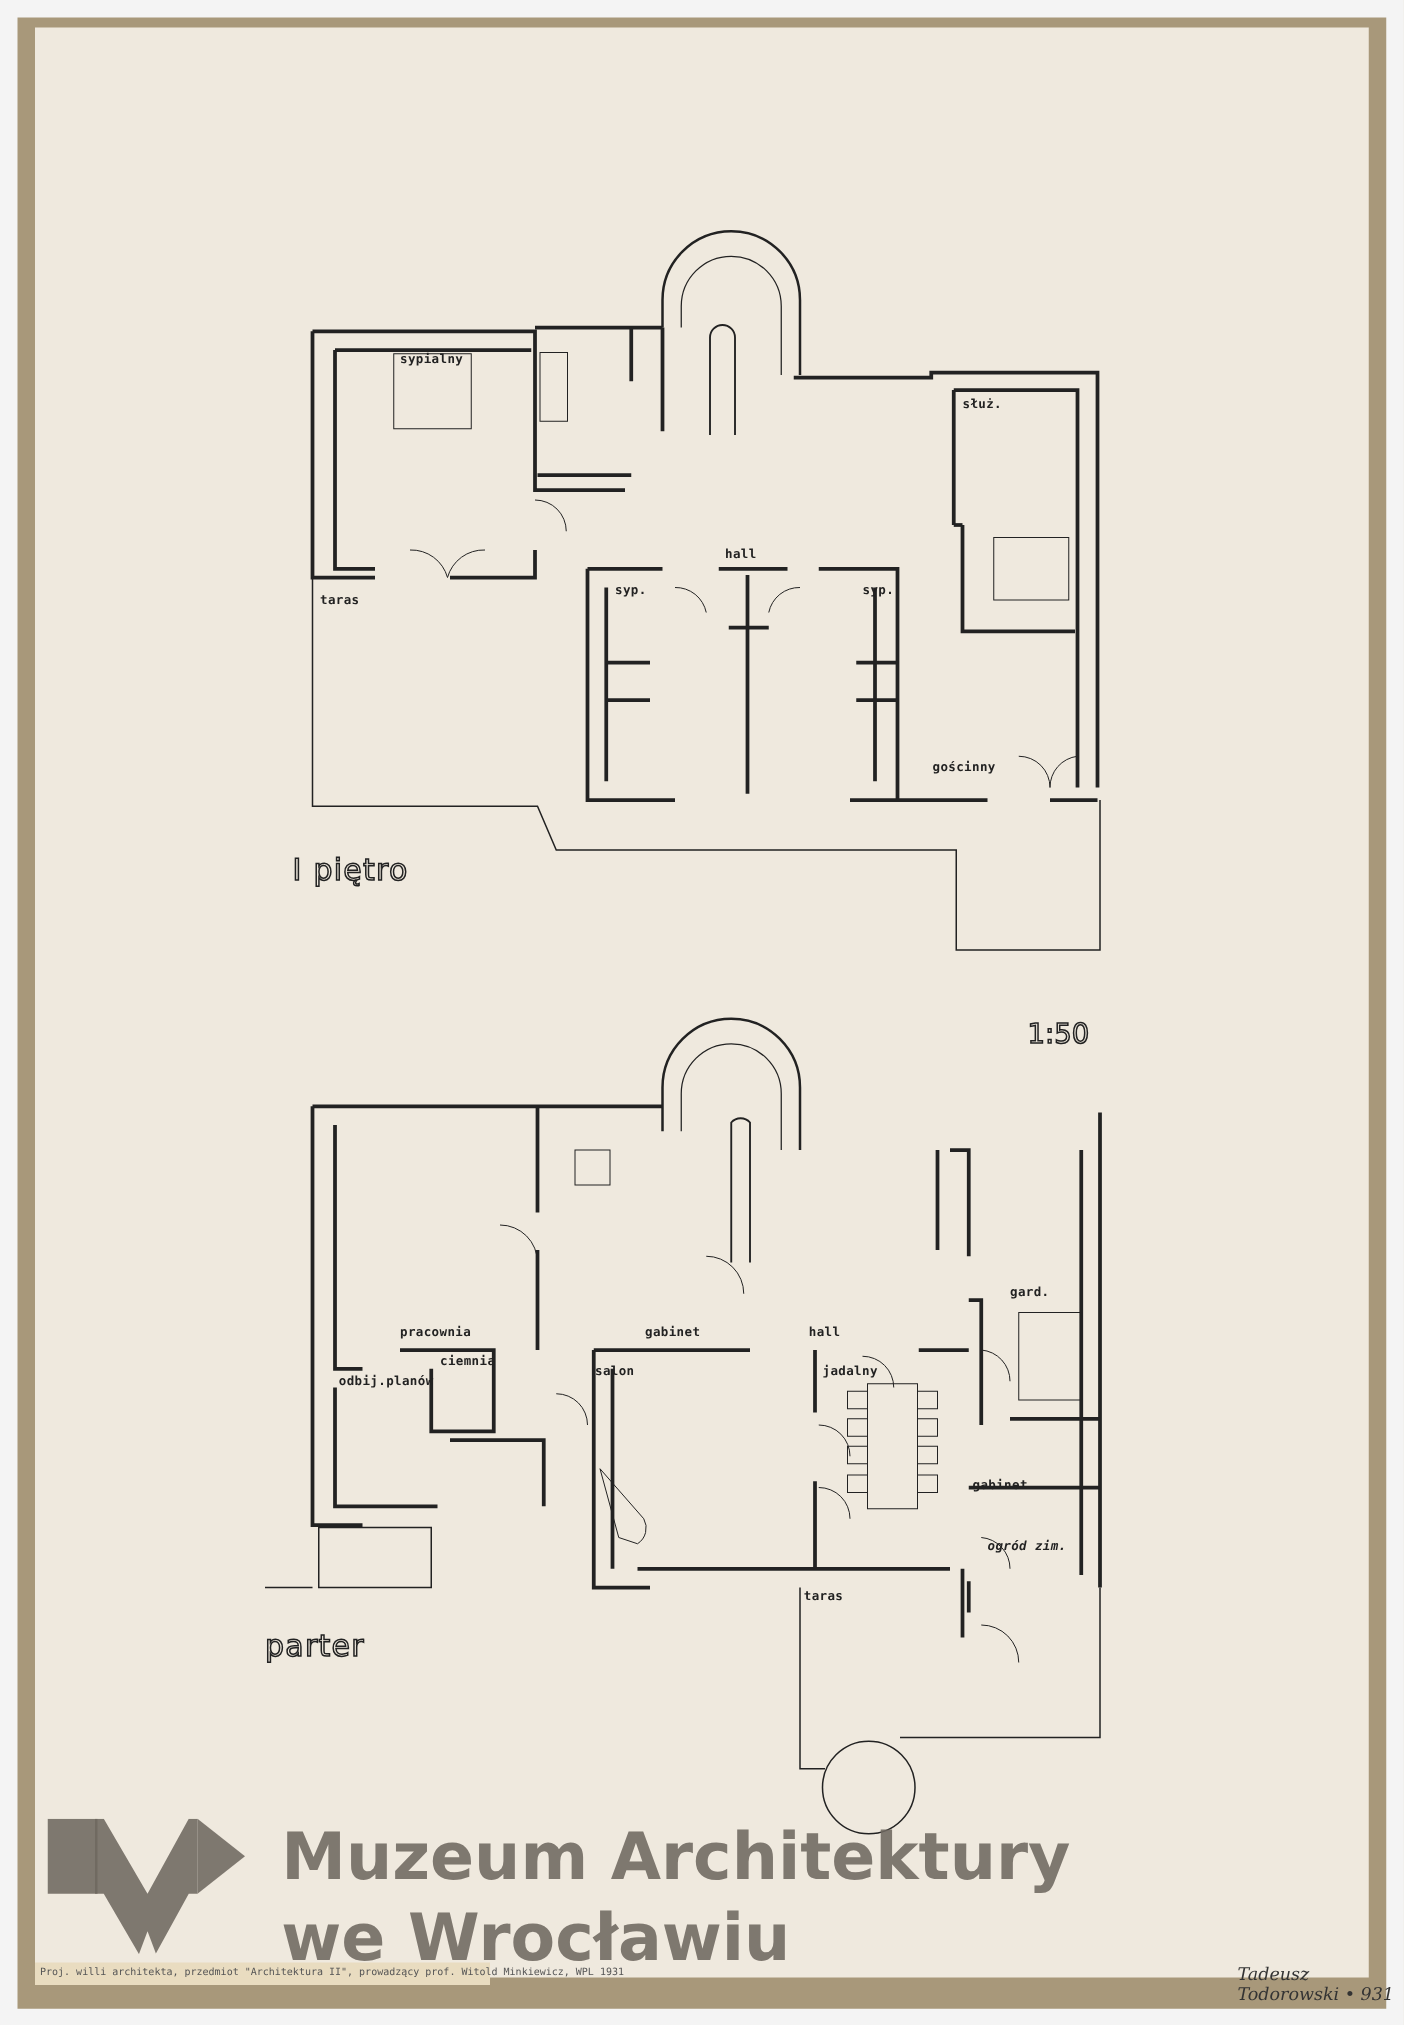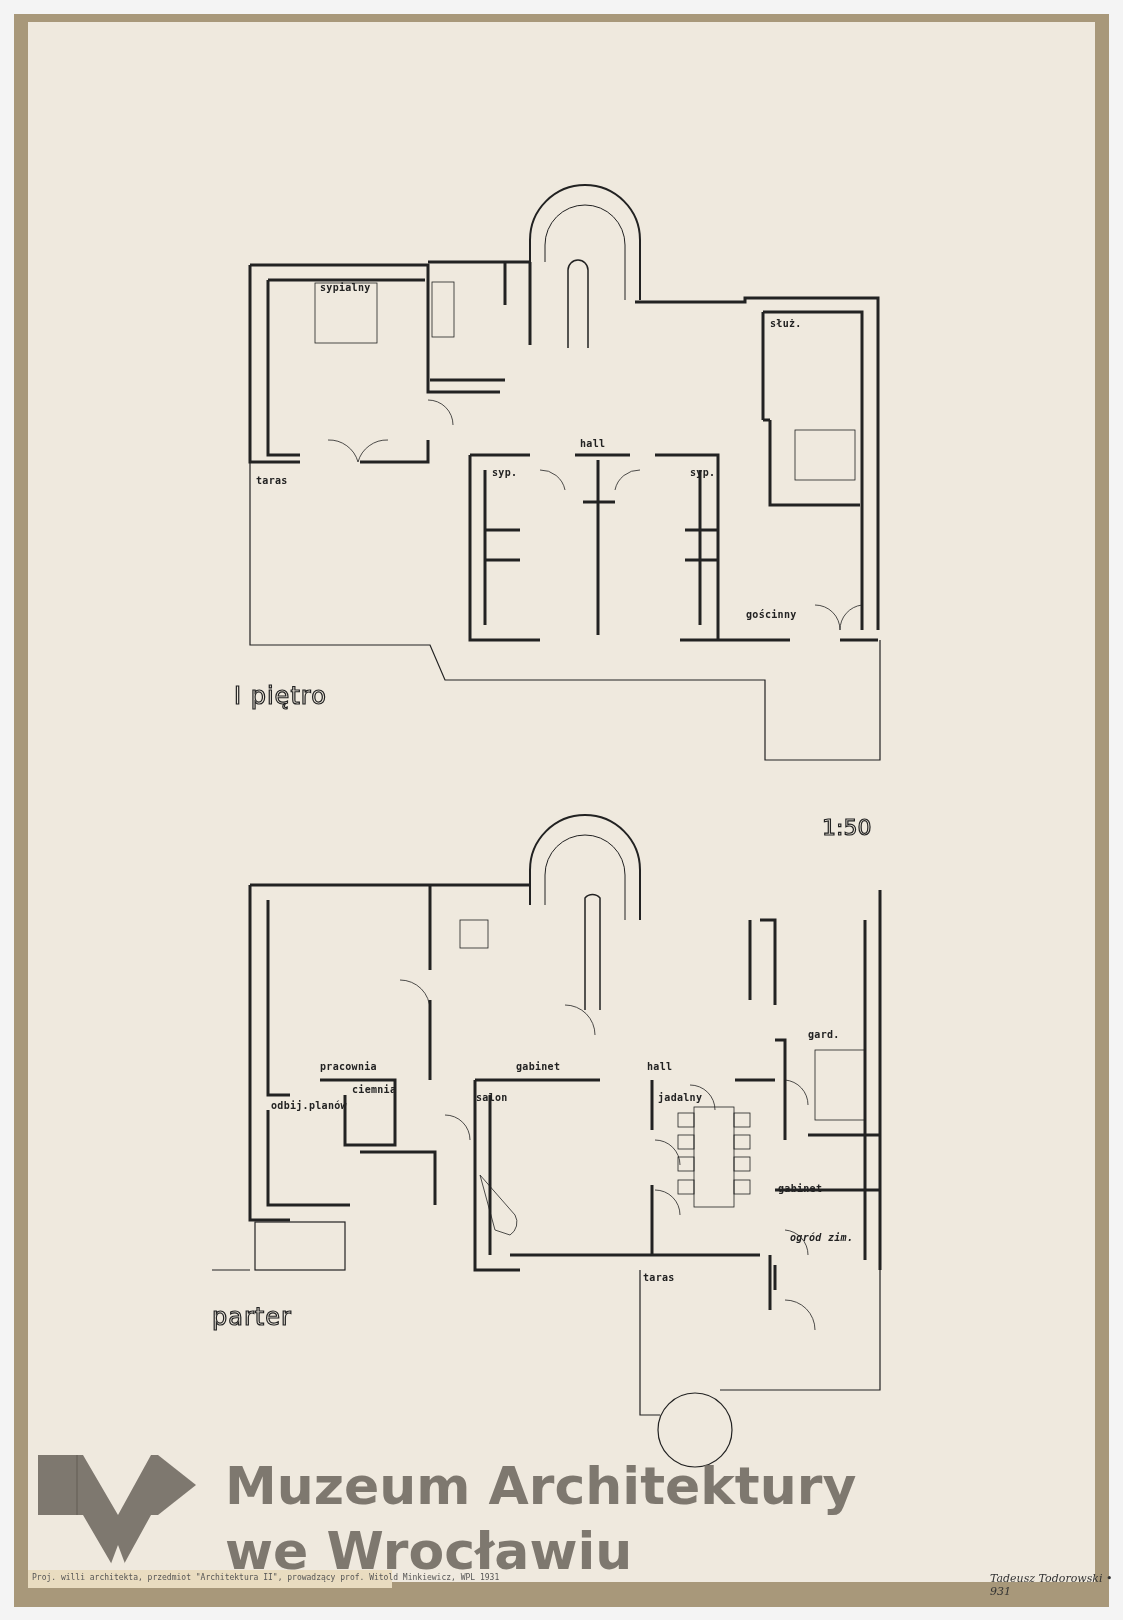--- a/index.html
+++ b/index.html
@@ -5,21 +5,21 @@
   html,body{margin:0;padding:0;}
   body{width:1123px;height:1620px;background:#f4f4f4;position:relative;overflow:hidden;font-family:"DejaVu Sans Mono",monospace;}
   .board{position:absolute;left:14px;top:14px;width:1095px;height:1593px;background:#a8987a;}
   .paper{position:absolute;left:28px;top:22px;width:1067px;height:1560px;background:#efe9de;}
   .plan{position:absolute;left:0;top:0;width:1123px;height:1620px;}
   .label{position:absolute;font-family:"DejaVu Sans Mono",monospace;font-weight:bold;font-size:10px;color:#222;letter-spacing:0.3px;}
   .title-outline{position:absolute;font-family:"DejaVu Sans",sans-serif;font-size:24px;color:transparent;-webkit-text-stroke:1.2px #222;letter-spacing:1px;}
   .scale{position:absolute;font-family:"DejaVu Sans",sans-serif;font-size:22px;color:transparent;-webkit-text-stroke:1.2px #222;}
   .wm{position:absolute;font-family:"DejaVu Sans",sans-serif;font-weight:bold;color:rgba(110,104,96,0.88);font-size:52px;line-height:1;}
   .caption{position:absolute;left:28px;top:1570px;width:364px;height:18px;background:#e9dcc0;font-family:"DejaVu Sans Mono",monospace;font-size:8px;color:#555;padding:3px 4px;box-sizing:border-box;white-space:nowrap;}
-  .sig{position:absolute;left:990px;top:1572px;font-family:"DejaVu Serif",serif;font-style:italic;font-size:11px;color:#333;}
+  .sig{position:absolute;left:990px;top:1572px;font-family:"DejaVu Serif",serif;font-style:italic;font-size:14px;color:#333;}
 </style>
 </head>
 <body>
 
 <div class="board"></div>
 <div class="paper"></div>
 
 <svg class="plan" viewBox="0 0 1123 1620" fill="none" stroke="#222">
 
   <g stroke-width="3">

